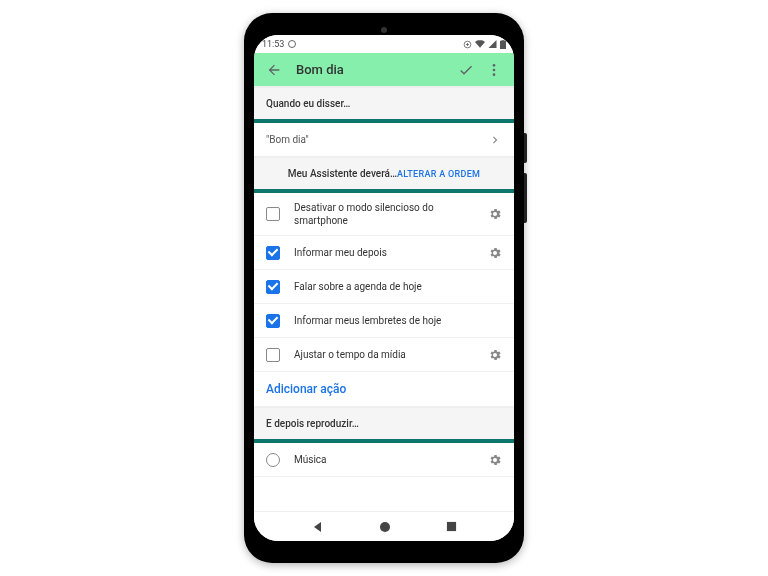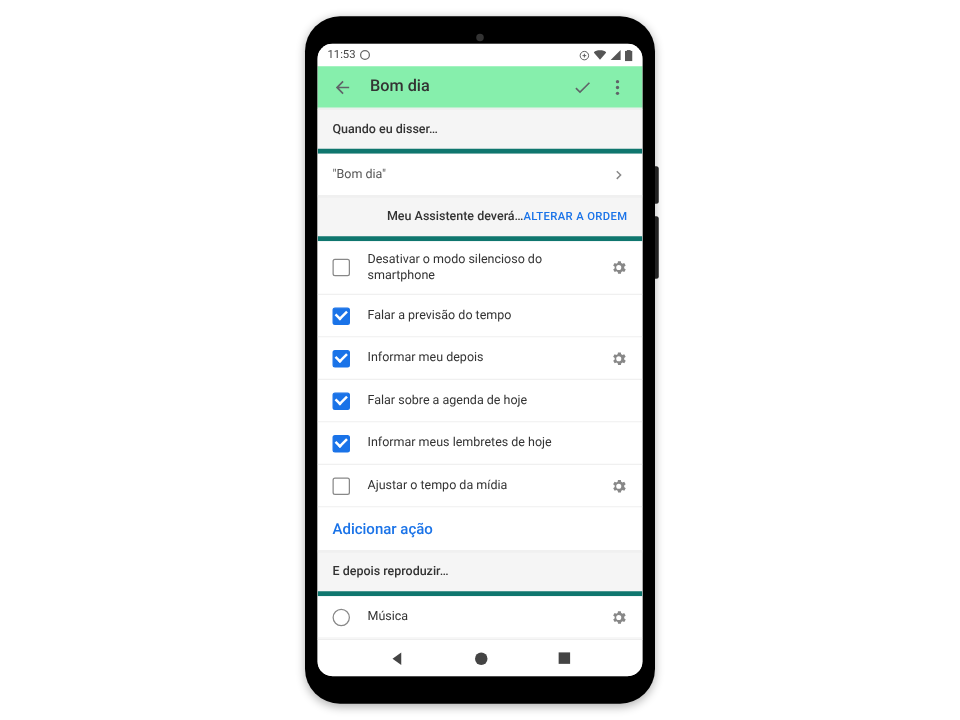--- a/index.html
+++ b/index.html
@@ -38,21 +38,21 @@
     width: 3px;
     background: #222;
     border-radius: 0 2px 2px 0;
   }
   .side-button.b1 { top: 120px; height: 30px; }
   .side-button.b2 { top: 160px; height: 50px; }
   .screen {
     background: #fff;
     width: 100%;
     height: 100%;
-    border-radius: 12px;
+    border-radius: 24px;
     overflow: hidden;
     display: flex;
     flex-direction: column;
     margin-top: 12px;
     height: calc(100% - 24px);
   }
   .status-bar {
     height: 18px;
     display: flex;
     align-items: center;
@@ -97,21 +97,21 @@
     background: #f5f5f5;
     padding: 10px 12px;
     font-size: 10px;
     font-weight: 500;
     color: #333;
     border-top: 1px solid #eee;
     border-bottom: 4px solid #0f766e;
   }
   .section-header.flex {
     display: flex;
-    justify-content: flex-end;
+    justify-content: center;
     align-items: center;
   }
   .section-header .link {
     color: #1a73e8;
     font-size: 9px;
     font-weight: 500;
     letter-spacing: 0.3px;
   }
   .row {
     display: flex;
@@ -267,24 +267,20 @@
       </div>
 
       <div class="row tall">
         <div class="checkbox"></div>
         <div class="label">Desativar o modo silencioso do smartphone</div>
         <svg class="gear" width="14" height="14" viewBox="0 0 24 24" fill="#888">
             <path d="M19.4 13l.1-1-.1-1 2.1-1.6-2-3.5-2.5 1a7 7 0 00-1.7-1l-.4-2.6h-4l-.4 2.6a7 7 0 00-1.7 1l-2.5-1-2 3.5L6.5 11l-.1 1 .1 1-2.1 1.6 2 3.5 2.5-1a7 7 0 001.7 1l.4 2.6h4l.4-2.6a7 7 0 001.7-1l2.5 1 2-3.5L19.4 13zM12 15.5A3.5 3.5 0 1112 8.5a3.5 3.5 0 010 7z"></path>
           </svg>
       </div>
 
-      <div class="row">
-        <div class="checkbox checked"></div>
-        <div class="label">Falar a previsão do tempo</div>
-      </div>
 
       <div class="row">
         <div class="checkbox checked"></div>
         <div class="label">Informar meu depois</div>
         <svg class="gear" width="14" height="14" viewBox="0 0 24 24" fill="#888">
             <path d="M19.4 13l.1-1-.1-1 2.1-1.6-2-3.5-2.5 1a7 7 0 00-1.7-1l-.4-2.6h-4l-.4 2.6a7 7 0 00-1.7 1l-2.5-1-2 3.5L6.5 11l-.1 1 .1 1-2.1 1.6 2 3.5 2.5-1a7 7 0 001.7 1l.4 2.6h4l.4-2.6a7 7 0 001.7-1l2.5 1 2-3.5L19.4 13zM12 15.5A3.5 3.5 0 1112 8.5a3.5 3.5 0 010 7z"></path>
           </svg>
       </div>
 
       <div class="row">

